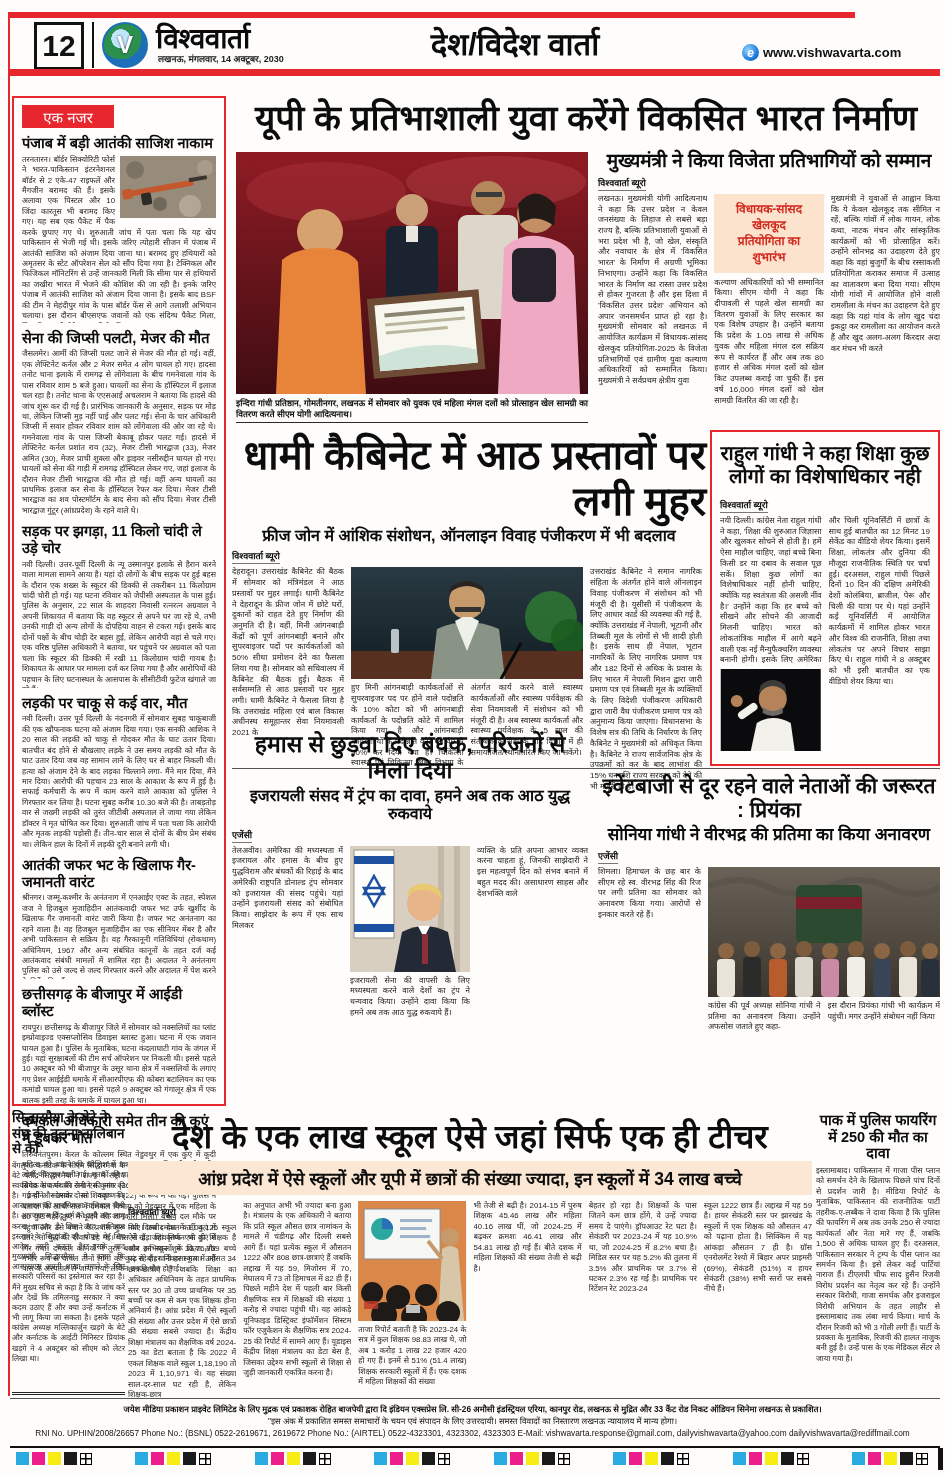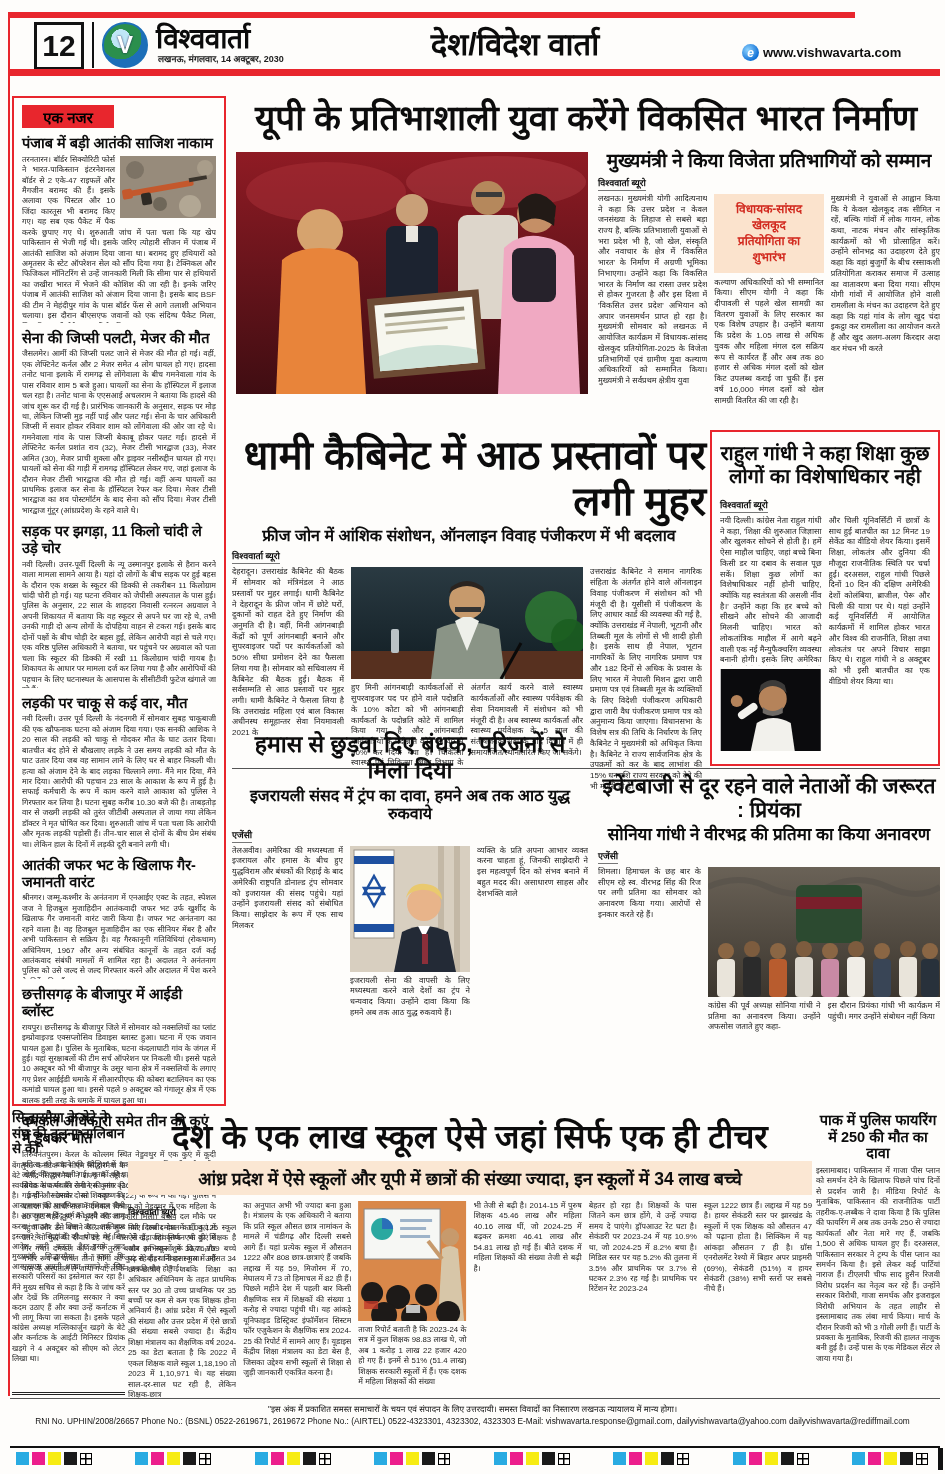--- a/index.html
+++ b/index.html
@@ -28,21 +28,21 @@
   .e-icon{width:17px;height:17px;border-radius:50%;
           background:radial-gradient(circle at 35% 35%,#8fd4ff,#1271d6 70%);
           color:#fff;font-weight:bold;font-size:12px;display:flex;align-items:center;
           justify-content:center;font-style:italic;}
   .logo{width:46px;height:46px;border-radius:50%;
         background:radial-gradient(circle at 40% 35%,#bfe6f7 0 25%,#2b8f4d 26% 55%,#1d6fb8 56% 100%);
         display:flex;align-items:center;justify-content:center;border:2px solid #1d6fb8;box-sizing:border-box;}
   .logo span{color:#fff;font-size:24px;font-weight:bold;text-shadow:0 0 2px #114;}
   
   .sidebar{border:2px solid #e8262d;box-sizing:border-box;padding:5px 8px;background:#fffefc;}
-  .tab{background:#e8262d;color:#000000;font-weight:bold;font-size:15px;width:92px;height:23px;
+  .tab{background:#e8262d;color:#ffffff;font-weight:normal;font-size:15px;width:92px;height:23px;
        display:flex;align-items:center;justify-content:center;margin:2px 0 4px;}
   .side-h{font-size:14.5px;font-weight:bold;color:#0c0c0c;margin:7px 0 3px;line-height:1.15;}
   .side-b{font-size:7.8px;line-height:1.34;text-align:justify;color:#1d1d1d;}
   .rifle{float:right;width:96px;height:62px;margin:1px 0 2px 5px;}
   
   .peachbox{background:#fbe3cd;color:#d22a1f;font-weight:bold;font-size:12px;text-align:center;
             padding:7px 16px;line-height:1.35;}
   .substrip{background:#fbe7d3;font-weight:bold;font-size:17.5px;color:#0d0d0d;text-align:center;
             padding:5px 4px;}
   .redbox{border:2px solid #e8262d;box-sizing:border-box;padding:6px 8px;background:#fffefc;}
@@ -160,20 +160,21 @@
       <g transform="rotate(-5 190 180)">
         <rect x="134" y="142" width="112" height="80" fill="#6d4b34"></rect>
         <rect x="141" y="149" width="98" height="66" fill="#f7f7ef"></rect>
         <rect x="150" y="158" width="80" height="4" fill="#8a8570"></rect>
         <rect x="150" y="168" width="80" height="3" fill="#b9b49c"></rect>
         <rect x="150" y="176" width="62" height="3" fill="#b9b49c"></rect>
         <path d="M141 200 Q190 186 239 202 L239 215 L141 215 Z" fill="#cfe3d8"></path>
       </g>
     </svg>
   </div>
+  <div class="abs caption" style="left:236px;top:398px;width:352px;">इन्दिरा गांधी प्रतिष्ठान, गोमतीनगर, लखनऊ में सोमवार को युवक एवं महिला मंगल दलों को प्रोत्साहन खेल सामग्री का वितरण करते सीएम योगी आदित्यनाथ।</div>
 
   <div class="abs" style="left:598px;top:150px;width:342px;">
     <div class="hl center" style="font-size:19px;">मुख्यमंत्री ने किया   विजेता प्रतिभागियों को सम्मान</div>
     <div class="byline">विश्ववार्ता ब्यूरो</div>
     <div class="cols" style="height:242px;">
       <div class="c body-txt">लखनऊ। मुख्यमंत्री योगी आदित्यनाथ ने कहा कि उत्तर प्रदेश न केवल जनसंख्या के लिहाज से सबसे बड़ा राज्य है, बल्कि प्रतिभाशाली युवाओं से भरा प्रदेश भी है, जो खेल, संस्कृति और नवाचार के क्षेत्र में 'विकसित भारत' के निर्माण में अग्रणी भूमिका निभाएगा। उन्होंने कहा कि विकसित भारत के निर्माण का रास्ता उत्तर प्रदेश से होकर गुजरता है और इस दिशा में 'विकसित उत्तर प्रदेश' अभियान को अपार जनसमर्थन प्राप्त हो रहा है। मुख्यमंत्री सोमवार को लखनऊ में आयोजित कार्यक्रम में विधायक-सांसद खेलकूद प्रतियोगिता-2025 के विजेता प्रतिभागियों एवं ग्रामीण युवा कल्याण अधिकारियों को सम्मानित किया। मुख्यमंत्री ने सर्वप्रथम क्षेत्रीय युवा</div>
       <div class="c">
         <div class="peachbox" style="margin-bottom:5px;">विधायक-सांसद खेलकूद प्रतियोगिता का शुभारंभ</div>
         <div class="body-txt">कल्याण अधिकारियों को भी सम्मानित किया। सीएम योगी ने कहा कि दीपावली से पहले खेल सामग्री का वितरण युवाओं के लिए सरकार का एक विशेष उपहार है। उन्होंने बताया कि प्रदेश के 1.05 लाख से अधिक युवक और महिला मंगल दल सक्रिय रूप से कार्यरत हैं और अब तक 80 हजार से अधिक मंगल दलों को खेल किट उपलब्ध कराई जा चुकी हैं। इस वर्ष 16,000 मंगल दलों को खेल सामग्री वितरित की जा रही है।</div>
       </div>
@@ -354,20 +355,21 @@
     </div>
   </div>
 
   <div class="abs" style="left:816px;top:1112px;width:124px;height:282px;overflow:hidden;">
     <div class="hl center" style="font-size:14.5px;">पाक में पुलिस फायरिंग में 250 की मौत का दावा</div>
     <div class="body-txt" style="font-size:7.8px;margin-top:4px;">इस्लामाबाद। पाकिस्तान में गाजा पीस प्लान को समर्थन देने के खिलाफ पिछले पांच दिनों से प्रदर्शन जारी है। मीडिया रिपोर्ट के मुताबिक, पाकिस्तान की राजनीतिक पार्टी तहरीक-ए-लब्बैक ने दावा किया है कि पुलिस की फायरिंग में अब तक उनके 250 से ज्यादा कार्यकर्ता और नेता मारे गए हैं, जबकि 1,500 से अधिक घायल हुए हैं। दरअसल, पाकिस्तान सरकार ने ट्रम्प के पीस प्लान का समर्थन किया है। इसे लेकर कई पार्टियां नाराज हैं। टीएलपी चीफ साद हुसैन रिजवी विरोध प्रदर्शन का नेतृत्व कर रहे हैं। उन्होंने सरकार विरोधी, गाजा समर्थक और इजराइल विरोधी अभियान के तहत लाहौर से इस्लामाबाद तक लंबा मार्च किया। मार्च के दौरान रिजवी को भी 3 गोली लगी हैं। पार्टी के प्रवक्ता के मुताबिक, रिजवी की हालत नाजुक बनी हुई है। उन्हें पास के एक मेडिकल सेंटर ले जाया गया है।</div>
   </div>
 
   <div class="abs thin-rule" style="left:10px;top:1398px;width:930px;"></div>
   <div class="abs" style="left:30px;top:1403px;width:885px;">
+    <div class="footer-line" style="font-weight:bold;">जयेश मीडिया प्रकाशन प्राइवेट लिमिटेड के लिए मुद्रक एवं प्रकाशक रोहित बाजपेयी द्वारा दि इंडियन एक्सप्रेस लि. सी-26 अमौसी इंडस्ट्रियल एरिया, कानपुर रोड, लखनऊ से मुद्रित और 33 कैंट रोड निकट ऑडियन सिनेमा लखनऊ से प्रकाशित।</div>
     <div class="footer-line">"इस अंक में प्रकाशित समस्त समाचारों के चयन एवं संपादन के लिए उत्तरदायी। समस्त विवादों का निस्तारण लखनऊ न्यायालय में मान्य होगा।</div>
     <div class="footer-line">RNI No. UPHIN/2008/26657 Phone No.:  (BSNL) 0522-2619671, 2619672 Phone No.: (AIRTEL) 0522-4323301, 4323302, 4323303  E-Mail: vishwavarta.response@gmail.com,  dailyvishwavarta@yahoo.com dailyvishwavarta@rediffmail.com</div>
   </div>
   <div class="abs" style="left:10px;top:1446px;width:930px;height:2px;background:#111;"></div>
 
   <div class="abs" style="left:16px;top:1452px;width:912px;display:flex;justify-content:space-between;">
     <div class="cmyk">
         <div class="sq" style="background:#29abe2"></div>
         <div class="sq" style="background:#ec1e8c"></div>
         <div class="sq" style="background:#f7ec13"></div>

